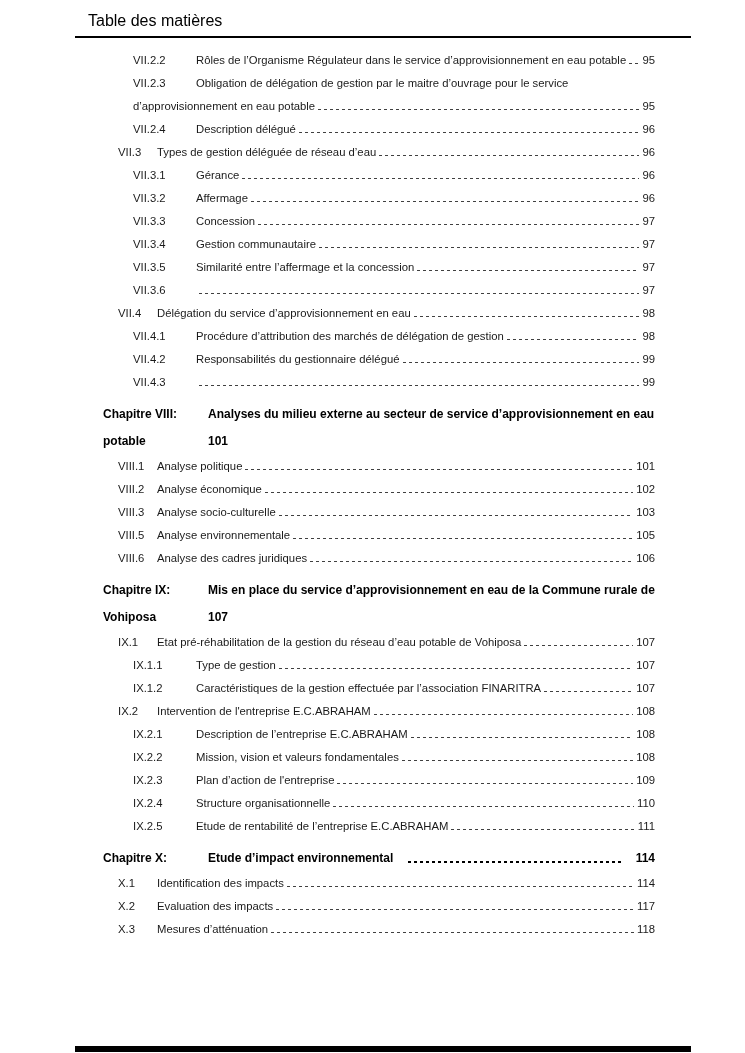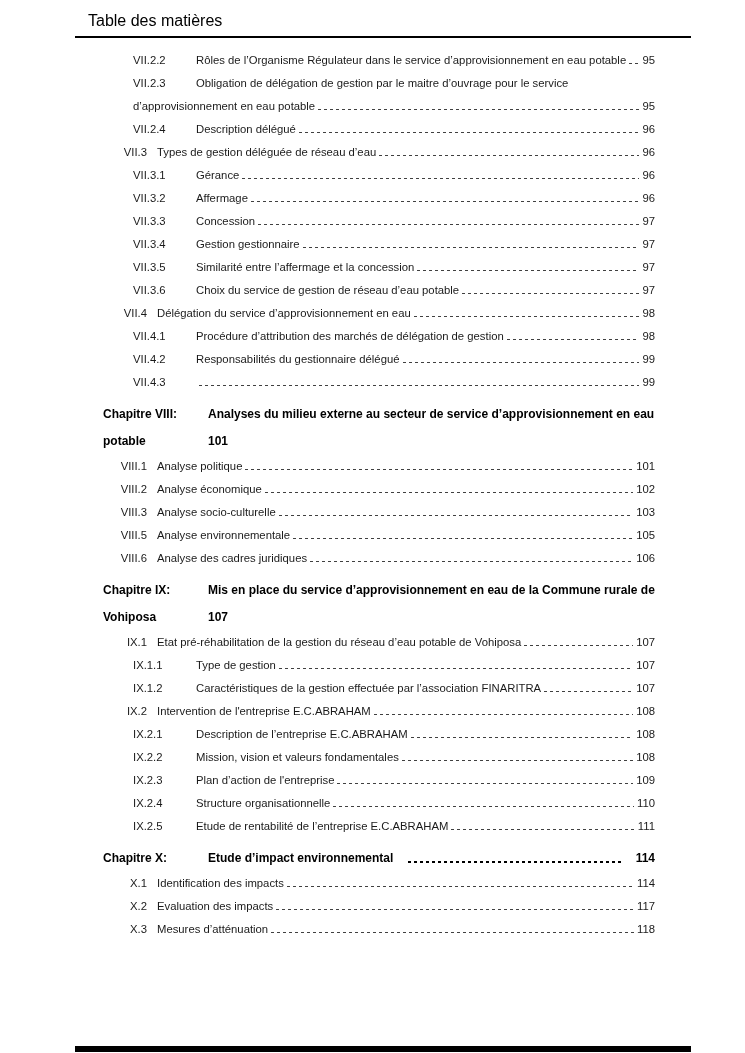--- a/index.html
+++ b/index.html
@@ -21,21 +21,21 @@
     width: 616px; height: 2px; background: #000;
   }
   .toc {
     position: absolute; top: 48px; left: 103px; width: 552px;
   }
   .toc-row {
     display: flex; align-items: center;
     height: 23px; font-size: 11.3px;
     white-space: nowrap;
   }
-  .lvl2 { padding-left: 15px; text-align: right; }
+  .lvl2 { padding-left: 15px; }
   .lvl3 { padding-left: 30px; }
   .num  { flex: none; padding-right: 10px; }
   .lvl1 .num { min-width: 83px; }
   .lvl2 .num { min-width: 29px; }
   .lvl3 .num { min-width: 53px; }
   .title { flex: none; }
   .leader {
     flex: 1 1 auto; min-width: 10px; height: 1px;
     margin: 0 3px 7px 3px;
     align-self: flex-end;
@@ -104,33 +104,32 @@
         <span class="pg">96</span>
       </div>
       <div class="toc-row lvl3">
         <span class="num">VII.3.3</span>
         <span class="title">Concession</span>
         <span class="leader"></span>
         <span class="pg">97</span>
       </div>
       <div class="toc-row lvl3">
         <span class="num">VII.3.4</span>
-        <span class="title">Gestion gestionnaire</span>
+        <span class="title">Gestion communautaire</span>
         <span class="leader"></span>
         <span class="pg">97</span>
       </div>
       <div class="toc-row lvl3">
         <span class="num">VII.3.5</span>
         <span class="title">Similarité entre l’affermage et la concession</span>
         <span class="leader"></span>
         <span class="pg">97</span>
       </div>
       <div class="toc-row lvl3">
         <span class="num">VII.3.6</span>
-        <span class="title">Choix du service de gestion de réseau d’eau potable</span>
         <span class="leader"></span>
         <span class="pg">97</span>
       </div>
       <div class="toc-row lvl2">
         <span class="num">VII.4</span>
         <span class="title">Délégation du service d’approvisionnement en eau</span>
         <span class="leader"></span>
         <span class="pg">98</span>
       </div>
       <div class="toc-row lvl3">

